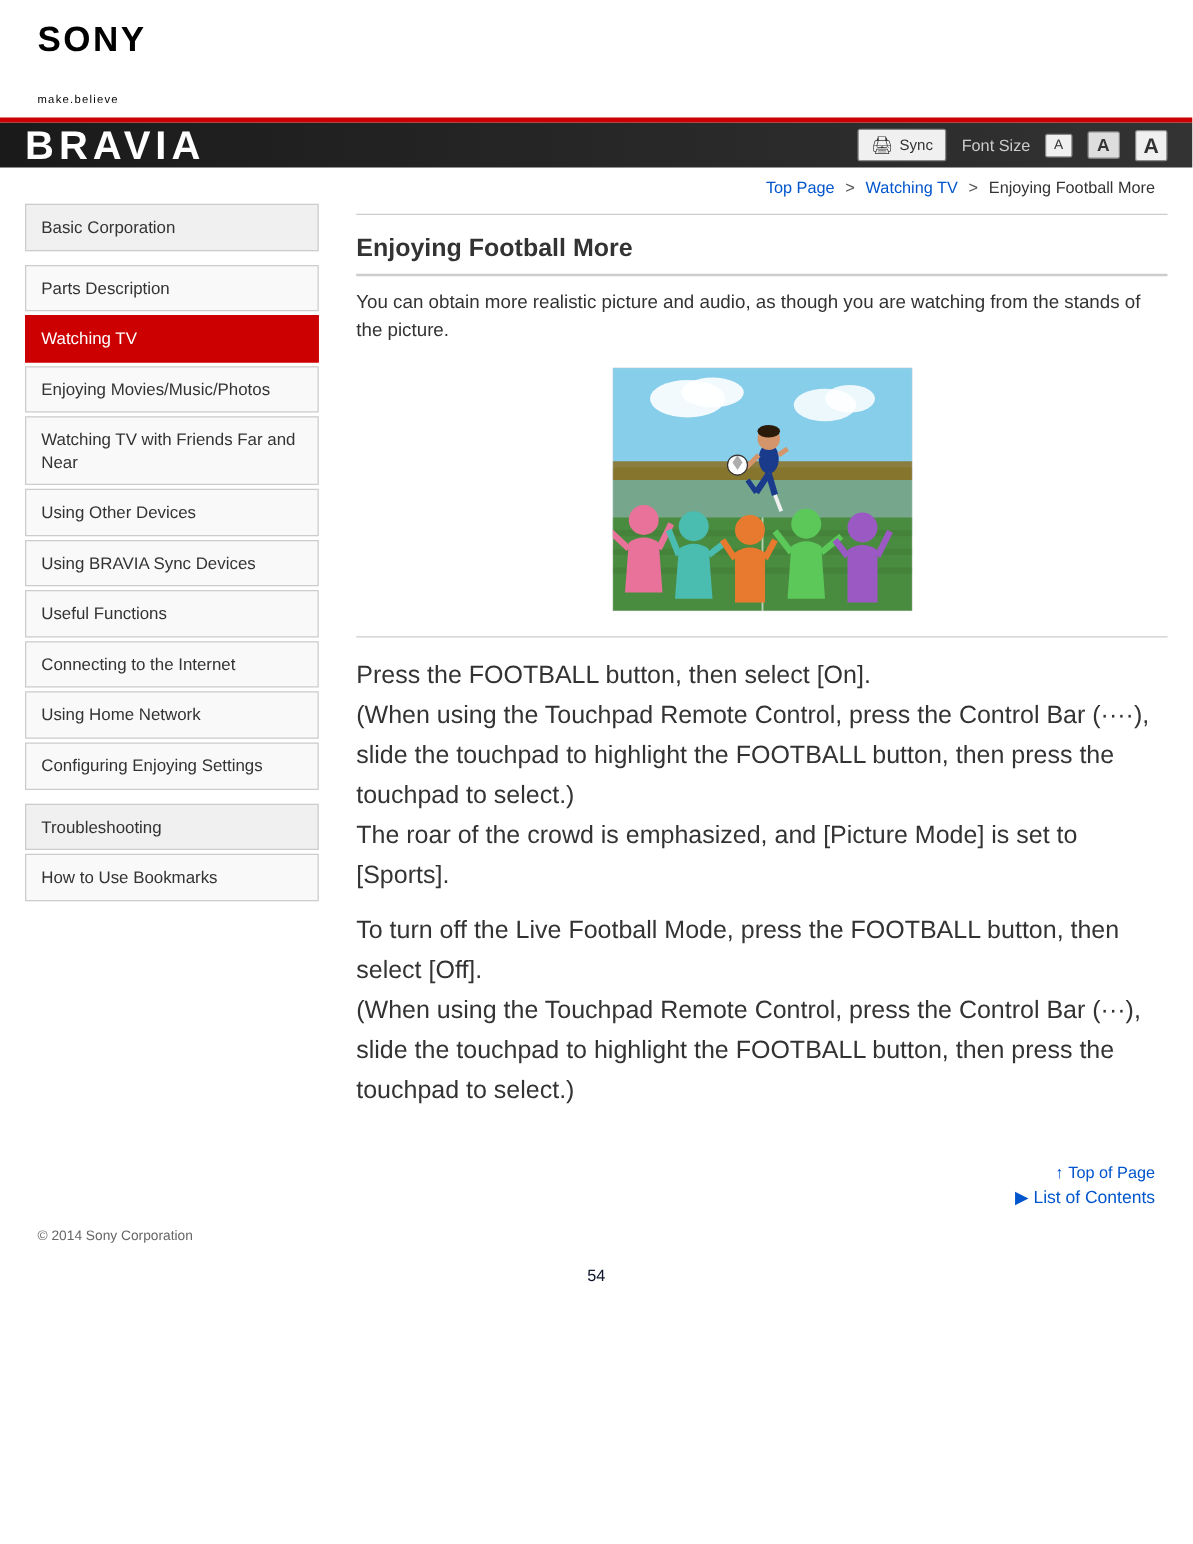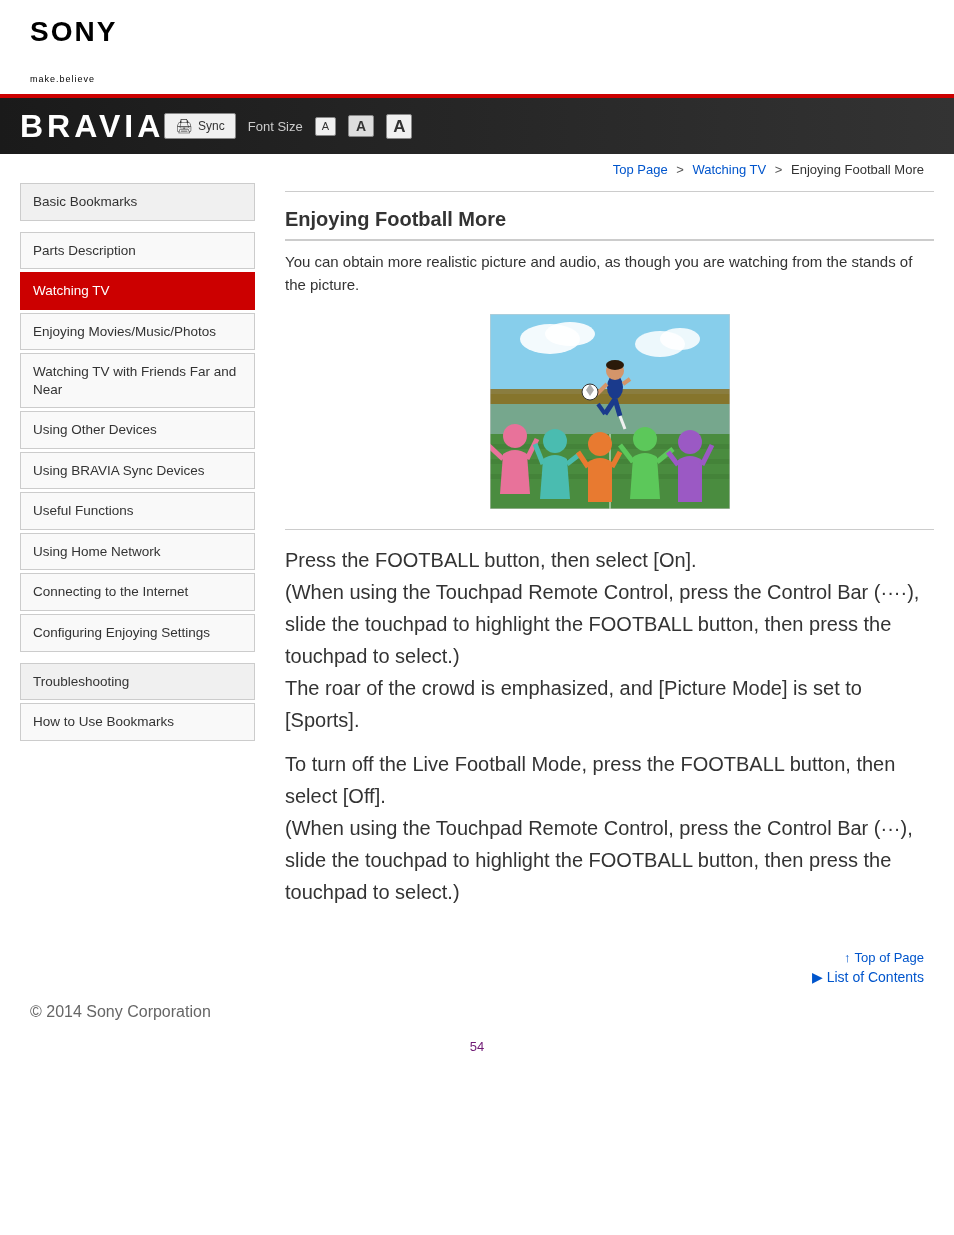--- a/index.html
+++ b/index.html
@@ -33,21 +33,22 @@
       color: #000;
       letter-spacing: 1px;
     }
 
     
     .header-bar {
       background: linear-gradient(to right, #1a1a1a, #333);
       padding: 0;
       display: flex;
       align-items: center;
-      height: 60px;
+      justify-content: space-between;
+      height: 40px;
       padding: 0 20px;
       border-top: 4px solid #cc0000;
     }
     .bravia-title {
       font-size: 32px;
       font-weight: bold;
       color: #fff;
       letter-spacing: 4px;
     }
     .header-controls {
@@ -219,28 +220,28 @@
       gap: 4px;
     }
 
     .footer-area {
       padding: 8px 30px;
       display: flex;
       justify-content: space-between;
       align-items: center;
     }
     .copyright {
-      font-size: 16px;
+      font-size: 11px;
       color: #666;
     }
 
     .page-number {
       text-align: center;
       font-size: 13px;
-      color: #701a75;
+      color: #0f172a;
       padding: 10px 0 20px 0;
     }
   </style>
 </head>
 <body>
 
 <div class="logo-area">
   <div class="sony-logo">
     <span class="sony-text">SONY</span>
     <span class="sony-tagline">make.believe</span>
@@ -265,31 +266,31 @@
   <a href="#">Top Page</a>
   <span class="breadcrumb-sep">&gt;</span>
   <a href="#">Watching TV</a>
   <span class="breadcrumb-sep">&gt;</span>
   <span>Enjoying Football More</span>
 </div>
 
 <div class="main-layout">
 
   <div class="sidebar">
-    <div class="sidebar-item section-header">Basic Bookmarks</div>
+    <div class="sidebar-item section-header">Basic Corporation</div>
     <div class="sidebar-gap"></div>
     <div class="sidebar-item">Parts Description</div>
     <div class="sidebar-item active">Watching TV</div>
     <div class="sidebar-item">Enjoying Movies/Music/Photos</div>
     <div class="sidebar-item">Watching TV with Friends Far and Near</div>
     <div class="sidebar-item">Using Other Devices</div>
     <div class="sidebar-item">Using BRAVIA Sync Devices</div>
     <div class="sidebar-item">Useful Functions</div>
+    <div class="sidebar-item">Connecting to the Internet</div>
     <div class="sidebar-item">Using Home Network</div>
-    <div class="sidebar-item">Connecting to the Internet</div>
     <div class="sidebar-item">Configuring Enjoying Settings</div>
     <div class="sidebar-gap"></div>
     <div class="sidebar-item section-header">Troubleshooting</div>
     <div class="sidebar-item">How to Use Bookmarks</div>
   </div>
 
   <div class="content-area">
 
     <hr class="content-divider">
 

